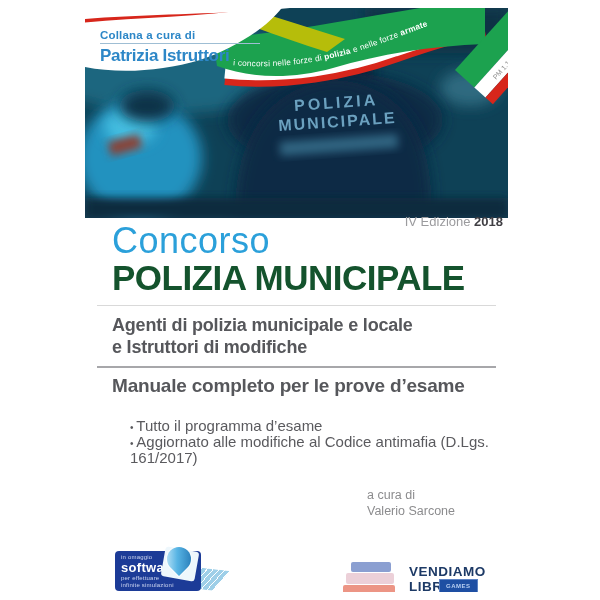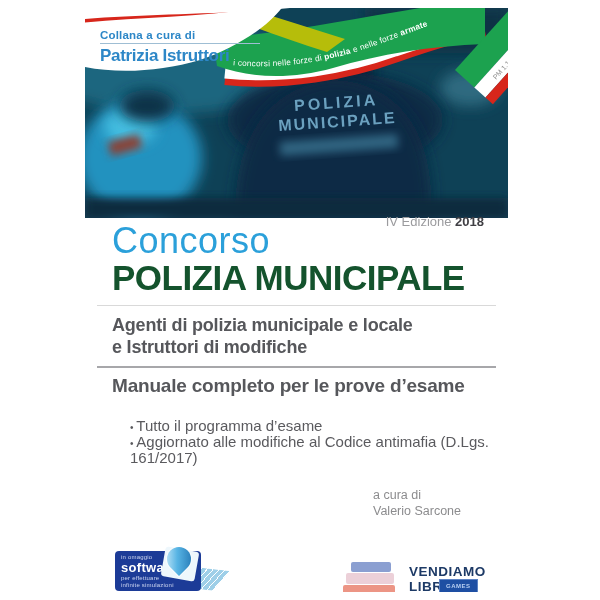--- a/index.html
+++ b/index.html
@@ -16,21 +16,21 @@
   .photo-header{position:absolute;left:0;top:0;width:423px;height:210px;}
   .photo-header svg{display:block;}
   .collana{
     position:absolute;left:15px;top:21px;width:215px;color:#2d87c7;
   }
   .collana .label{font-size:11.5px;font-weight:bold;letter-spacing:.2px;}
   .collana .rule{height:1px;background:#9fbed4;margin:2px 0 2px 0;width:160px;}
   .collana .name{font-size:17px;font-weight:bold;letter-spacing:-.3px;}
   
   .edition{
-    position:absolute;right:24px;top:206px;font-size:13px;color:#9b9b9e;
+    position:absolute;right:5px;top:206px;font-size:13px;color:#9b9b9e;
   }
   .edition b{color:#403f44;font-weight:bold;}
   .title1{
     position:absolute;left:27px;top:212px;font-size:36px;color:#2ba0da;
     letter-spacing:.5px;
   }
   .title2{
     position:absolute;left:27px;top:250px;font-size:35px;font-weight:bold;
     color:#14532d;letter-spacing:-.5px;
   }
@@ -43,21 +43,21 @@
   .manual{
     position:absolute;left:27px;top:367px;font-size:19px;font-weight:bold;
     color:#56575b;letter-spacing:-.2px;
   }
   .bullets{
     position:absolute;left:29px;top:395px;margin:16px;padding:0;list-style:none;
     font-size:15px;color:#5a5a5e;line-height:14px;
   }
   .bullets li::before{content:"\2022  ";font-size:10px;}
   .curator{
-    position:absolute;left:288px;top:479px;font-size:12.5px;color:#8c8c8e;line-height:16px;
+    position:absolute;left:282px;top:479px;font-size:12.5px;color:#8c8c8e;line-height:16px;
   }
   
   .sw-badge{position:absolute;left:30px;top:541px;width:104px;height:42px;}
   .sw-plate{
     position:absolute;left:0;top:2px;width:86px;height:40px;background:#1c3b97;
     border-radius:4px;padding:3px 0 0 6px;box-sizing:border-box;color:#fff;z-index:2;
   }
   .sw-plate .s1,.sw-plate .s3,.sw-plate .s4{font-size:6px;color:#cdd6f0;line-height:7px;letter-spacing:.2px;}
   .sw-plate .s2{font-size:13px;font-weight:bold;line-height:14px;letter-spacing:.3px;}
   .sw-paper{

